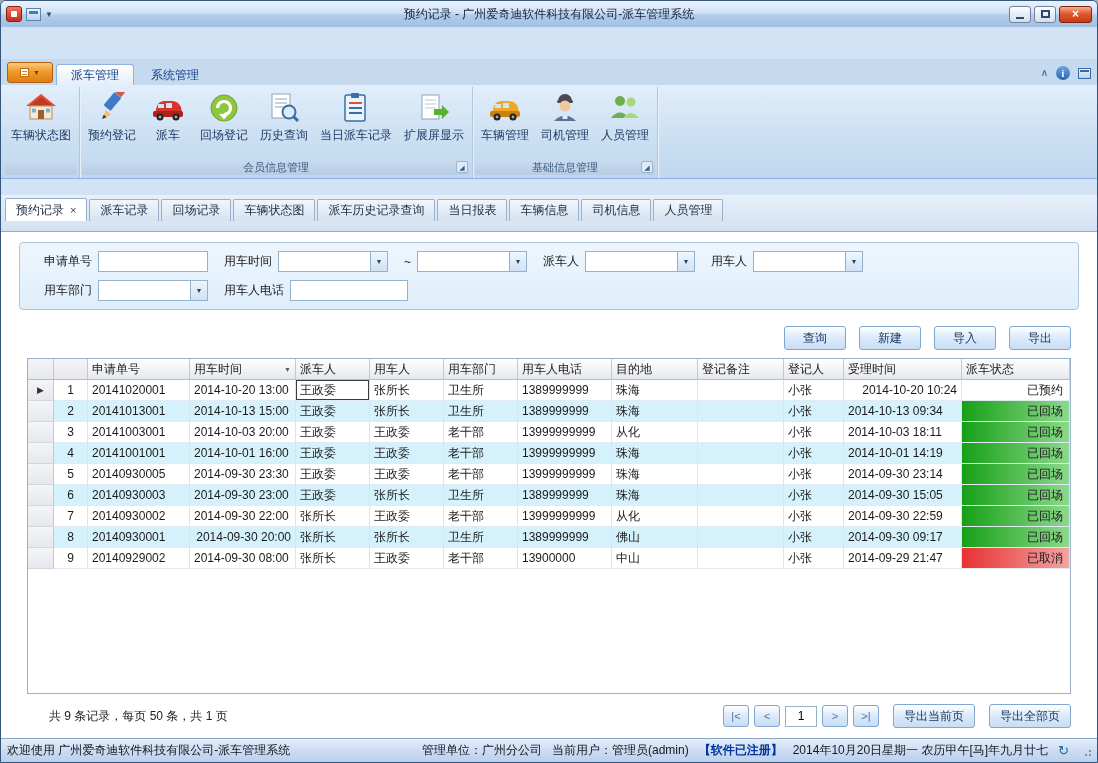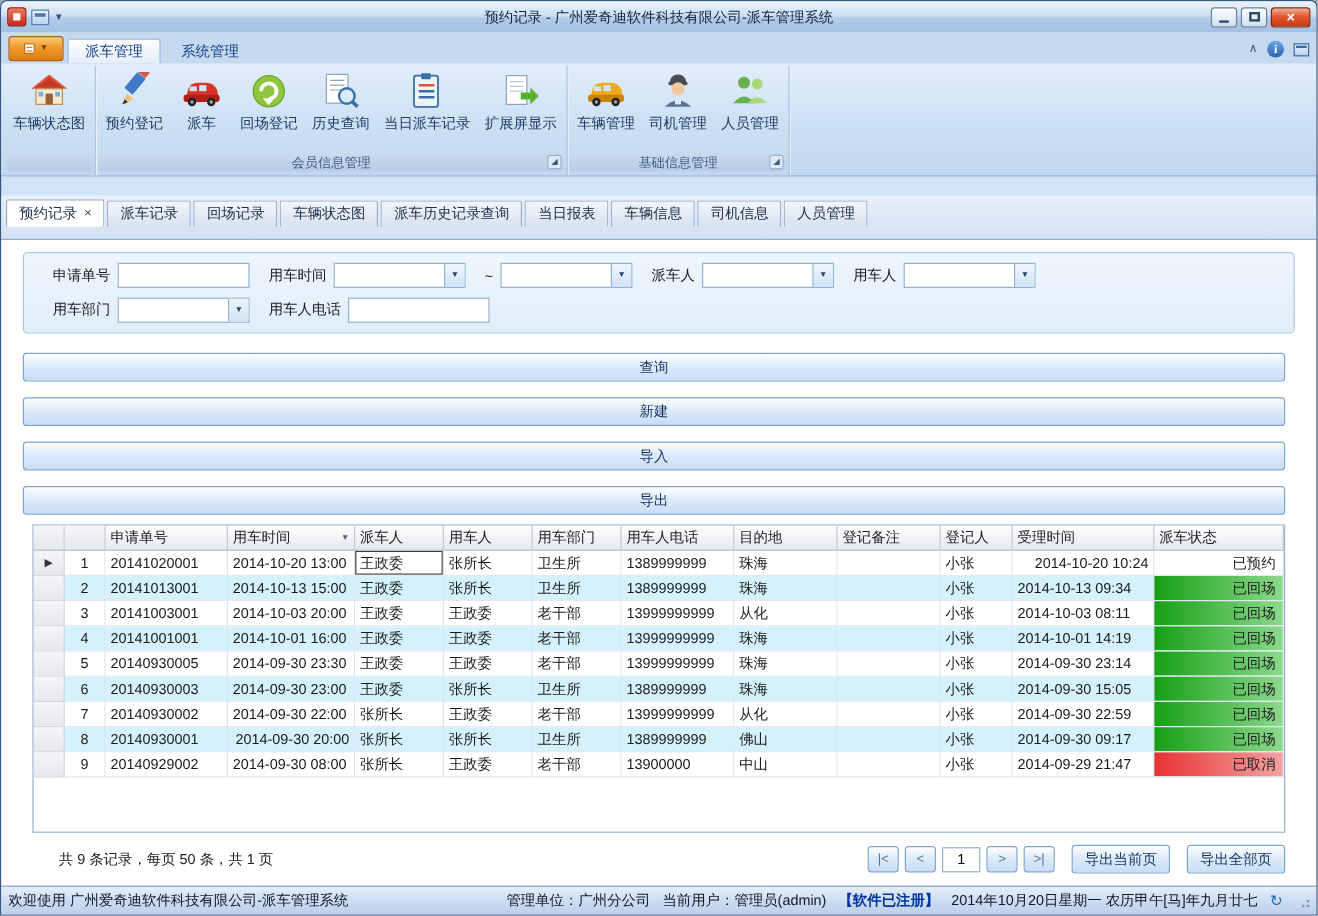--- a/index.html
+++ b/index.html
@@ -19,21 +19,21 @@
   .qat-icon::after { content:""; position:absolute; left:2px; top:2px; right:2px; height:3px; background:#4a7ab0; }
   .tb-caret { font-size:8px; color:#33506e; }
   .tb-title { flex:1; text-align:center; color:#14233a; }
   .tb-buttons { width:220px; display:flex; justify-content:flex-end; gap:3px; }
   .winbtn { width:22px; height:17px; border:1px solid #70809a; border-radius:3px;
     background:linear-gradient(#fdfeff,#cfdeee); display:flex; align-items:center; justify-content:center; }
   .winbtn.close { width:33px; background:linear-gradient(#f6ae96,#e0592f 45%,#c83a14); border-color:#7c2810; color:#fff; font-weight:bold; font-size:12px; }
   .g-min { width:8px; height:2px; background:#2a4a6a; margin-top:8px; }
   .g-max { width:9px; height:8px; border:2px solid #2a4a6a; }
   
-  .ribbon-tabrow { flex:0 0 26px; background:#c5d9ef; display:flex; align-items:flex-end; padding:0 6px; gap:3px; }
+  .ribbon-tabrow { flex:0 0 26px; background:#c5d9ef; display:flex; align-items:flex-end; padding:0 6px; gap:3px;margin-top:32px; }
   .app-menu { height:21px; width:46px; margin-bottom:2px; border-radius:3px; border:1px solid #b05e10;
     background:linear-gradient(#fcca7c,#f09a2c 45%,#e07e10); display:flex; align-items:center; justify-content:center; gap:4px; }
   .am-ico { width:9px; height:9px; background:#fff; border:1px solid #c06a10; position:relative; }
   .am-ico::after { content:""; position:absolute; left:1px; top:2px; right:1px; height:1px; background:#e08020; box-shadow:0 3px 0 #e08020; }
   .am-caret { font-size:7px; color:#7a3c06; }
   .rtab { padding:0 14px; height:21px; line-height:21px; color:#15428b; border:1px solid transparent; border-bottom:none; border-radius:3px 3px 0 0; }
   .rtab.active { background:linear-gradient(#fefefe,#e4eefa); border-color:#8db2e3; }
   .ribbon-right { margin-left:auto; display:flex; align-items:center; gap:8px; padding-bottom:5px; }
   .collapse-ico { color:#3a5a80; font-size:10px; line-height:10px; }
   .info-ico { width:14px; height:14px; border-radius:50%; background:linear-gradient(#6aa6e8,#2a62b0); color:#fff; font-size:10px; font-weight:bold; display:flex; align-items:center; justify-content:center; font-family:"Liberation Serif",serif; }
@@ -63,21 +63,21 @@
     border-radius:4px; padding:8px 10px; display:flex; flex-direction:column; gap:8px; }
   .f-row { display:flex; align-items:center; }
   .f-field { display:flex; align-items:center; margin-right:16px; }
   .f-field.first .f-label { min-width:62px; text-align:right; }
   .f-label { margin-right:6px; white-space:nowrap; }
   .f-input { height:21px; border:1px solid #94b2cc; padding:0 4px; background:#fff; font:inherit; }
   .combo { height:21px; border:1px solid #94b2cc; background:#fff; display:flex; }
   .combo-text { flex:1; }
   .combo-btn { width:17px; border-left:1px solid #94b2cc; background:linear-gradient(#eef6fe,#cfe2f4);
     display:flex; align-items:center; justify-content:center; font-size:7px; color:#23456a; }
-  .actions { margin:16px 26px 0 18px; display:flex; justify-content:flex-end; gap:13px;flex-direction:column; }
+  .actions { margin:16px 26px 0 18px; display:flex; justify-content:flex-end; gap:13px; }
   .action-btn { min-width:62px; height:24px; border:1px solid #7fa7d1; border-radius:3px; padding:0 10px;
     background:linear-gradient(#ffffff,#ddebfa 45%,#c8ddf4); color:#16335e; font:inherit; }
   
   .grid-wrap { margin:8px 26px 0; border:1px solid #9ab3cc; flex:1; display:flex; flex-direction:column; overflow:hidden; background:#fff; }
   .grid-header { display:flex; flex:0 0 21px; background:linear-gradient(#ffffff,#e4e7ee); }
   .gh-cell { border-right:1px solid #c3c9d2; border-bottom:1px solid #b6bcc6; padding:0 4px; display:flex; align-items:center; color:#222; overflow:hidden; white-space:nowrap; }
   .gh-ind { background:linear-gradient(#f4f5f8,#e6e8ee); }
   .gh-label { overflow:hidden; }
   .sort-caret { margin-left:auto; font-size:7px; color:#50607a; padding-left:2px; }
   .grid-body { flex:1; overflow:hidden; }
@@ -464,21 +464,21 @@
             <div class="g-cell g-num" style="width: 34px;">3</div>
             <div class="g-cell" style="width: 102px;">20141003001</div>
             <div class="g-cell" style="width: 106px;">2014-10-03 20:00</div>
             <div class="g-cell" style="width: 74px;">王政委</div>
             <div class="g-cell" style="width: 74px;">王政委</div>
             <div class="g-cell" style="width: 74px;">老干部</div>
             <div class="g-cell" style="width: 94px;">13999999999</div>
             <div class="g-cell" style="width: 86px;">从化</div>
             <div class="g-cell" style="width: 86px;"></div>
             <div class="g-cell" style="width: 60px;">小张</div>
-            <div class="g-cell" style="width: 118px;">2014-10-03 08:11</div>
+            <div class="g-cell" style="width: 118px;">2014-10-03 18:11</div>
             <div class="g-cell g-status" style="flex: 1 1 0%; background: linear-gradient(90deg, rgb(22, 160, 22), rgb(140, 217, 140));">已回场</div>
           </div>
           <div class="g-row alt">
             <div class="g-cell g-ind" style="width: 26px;"></div>
             <div class="g-cell g-num" style="width: 34px;">4</div>
             <div class="g-cell" style="width: 102px;">20141001001</div>
             <div class="g-cell" style="width: 106px;">2014-10-01 16:00</div>
             <div class="g-cell" style="width: 74px;">王政委</div>
             <div class="g-cell" style="width: 74px;">王政委</div>
             <div class="g-cell" style="width: 74px;">老干部</div>

